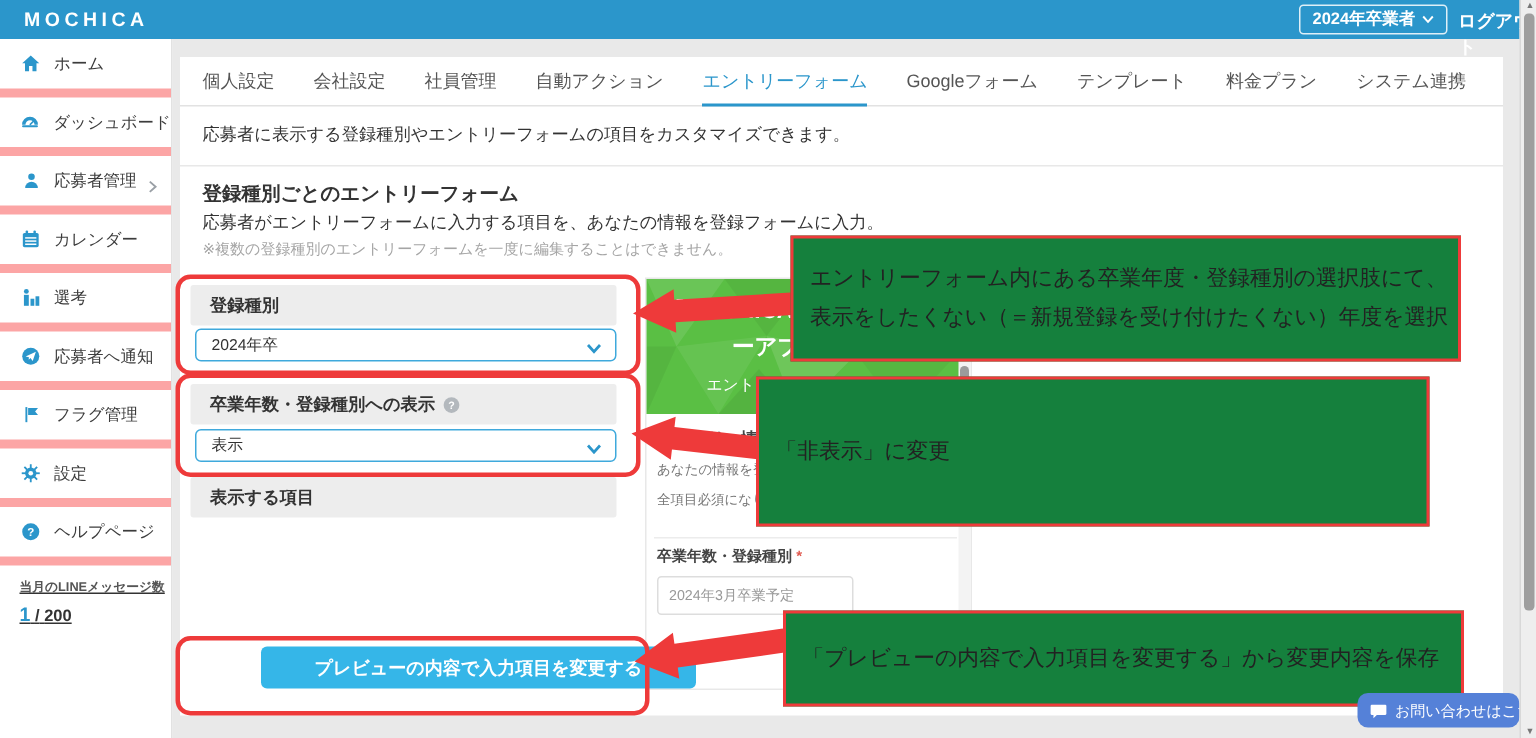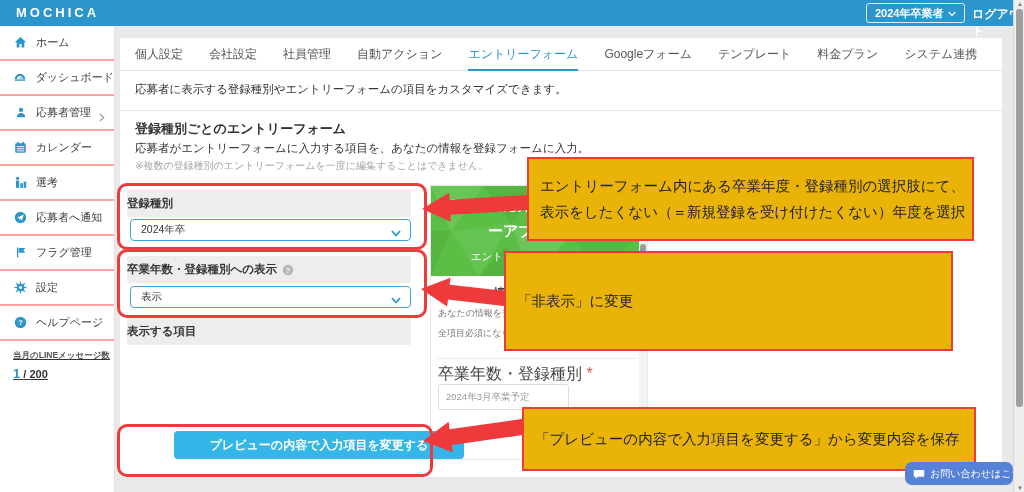--- a/index.html
+++ b/index.html
@@ -8,21 +8,21 @@
   
   .header{position:absolute;left:0;top:0;width:1024px;height:26px;background:#2b96cb;z-index:10;}
   .logo{position:absolute;left:16px;top:5px;color:#fff;font-size:13px;font-weight:bold;letter-spacing:3px;}
   .year-btn{position:absolute;left:866px;top:3px;height:18px;line-height:18px;padding:0 8px;
             border:1px solid rgba(255,255,255,.85);border-radius:3px;color:#fff;font-size:11px;font-weight:bold;
             display:flex;align-items:center;gap:5px;}
   .logout{position:absolute;left:972px;top:6px;color:#fff;font-size:12px;font-weight:bold;}
   
   .sidebar{position:absolute;left:0;top:26px;width:114px;height:466px;background:#fff;border-right:1px solid #e2e2e2;z-index:5;}
   .side-item{position:relative;height:33px;display:flex;align-items:center;gap:8px;padding-left:13px;
-             border-bottom:2px solid #fca5a5;cursor:pointer;}
+             border-bottom:6px solid #fca5a5;cursor:pointer;}
   .side-icon{width:15px;height:15px;display:flex;align-items:center;justify-content:center;color:#2b96cb;}
   .side-icon svg{display:block;}
   .side-label{font-size:11px;color:#3c3c3c;white-space:nowrap;}
   .side-chev{position:absolute;right:9px;top:12px;}
   .line-counter{padding:9px 0 0 13px;text-decoration:underline;}
   .lc-label{font-size:8.5px;font-weight:bold;color:#555;}
   .lc-row{margin-top:4px;font-size:11px;color:#333;font-weight:bold;}
   .lc-cur{color:#2b96cb;font-size:13px;}
   
   .card{position:absolute;left:120px;top:38px;width:882px;height:439px;background:#fff;z-index:1;}
@@ -30,21 +30,21 @@
             display:flex;align-items:center;gap:26px;padding-left:15px;box-sizing:border-box;}
   .tab{font-size:12px;color:#555;height:33px;line-height:33px;cursor:pointer;white-space:nowrap;}
   .tab.active{color:#2b96cb;border-bottom:2px solid #2b96cb;box-sizing:border-box;}
   .intro{position:absolute;left:15px;top:44px;font-size:11.5px;color:#333;}
   .card-divider{position:absolute;left:0;top:72px;width:882px;height:1px;background:#e8e8e8;}
   .sec-title{position:absolute;left:15px;top:82px;font-size:13px;font-weight:bold;color:#333;}
   .sec-desc{position:absolute;left:15px;top:103px;font-size:11.5px;color:#333;}
   .sec-note{position:absolute;left:15px;top:121px;font-size:10px;color:#a5a5a5;}
   
   .gray-bar{position:absolute;left:127px;width:284px;height:27px;background:#ededed;border-radius:2px;
-            display:flex;align-items:center;gap:5px;box-sizing:border-box;
+            display:flex;align-items:center;gap:5px;padding-left:13px;box-sizing:border-box;
             font-size:11.5px;font-weight:600;color:#333;z-index:3;}
   .bar1{top:190px;} .bar2{top:256px;} .bar3{top:318px;}
   .select{position:absolute;left:130px;width:281px;height:22px;border:1px solid #3fa9dc;border-radius:4px;
           background:#fff;display:flex;align-items:center;font-size:10.5px;color:#333;
           padding-left:10px;box-sizing:border-box;z-index:3;cursor:pointer;}
   .sel1{top:219px;} .sel2{top:286px;}
   .sel-chev{position:absolute;right:9px;top:7px;}
   .submit-btn{position:absolute;left:130px;top:431px;width:290px;height:28px;background:#35b6e8;border:none;
               border-radius:4px;color:#fff;font-size:12px;font-weight:bold;z-index:3;cursor:pointer;
               font-family:inherit;margin-left:44px;}
@@ -53,34 +53,34 @@
            border:1px solid #e8e8e8;box-sizing:border-box;z-index:2;}
   .banner{position:absolute;left:0;top:0;width:209px;height:90px;background:#5abf44;overflow:hidden;}
   .banner svg.tri{position:absolute;left:0;top:0;}
   .b1{position:absolute;left:11px;top:12px;font-size:15px;font-weight:bold;color:#fff;white-space:nowrap;}
   .b2{position:absolute;left:57px;top:36px;font-size:15px;font-weight:bold;color:#fff;white-space:nowrap;}
   .b3{position:absolute;left:40px;top:64px;font-size:10.5px;color:#fff;white-space:nowrap;}
   .p-title{position:absolute;left:7px;top:99px;font-size:11px;font-weight:bold;color:#444;white-space:nowrap;}
   .p-t1{position:absolute;left:7px;top:121px;font-size:9px;color:#777;white-space:nowrap;}
   .p-t2{position:absolute;left:7px;top:141px;font-size:9px;color:#777;white-space:nowrap;}
   .p-div{position:absolute;left:5px;top:172px;width:202px;height:1px;background:#ececec;}
-  .p-label{position:absolute;left:7px;top:178px;font-size:16px;font-weight:normal;color:#444;white-space:nowrap;}
+  .p-label{position:absolute;left:7px;top:178px;font-size:10px;font-weight:bold;color:#444;white-space:nowrap;}
   .p-req{color:#e0594f;}
   .p-input{position:absolute;left:7px;top:198px;width:131px;height:26px;border:1px solid #ddd;border-radius:3px;
            box-sizing:border-box;display:flex;align-items:center;padding-left:7px;font-size:9.5px;color:#999;
            background:#fff;white-space:nowrap;overflow:hidden;}
   .p-sb-track{position:absolute;right:0;top:0;width:8px;height:273px;background:#f3f3f3;}
   .p-sb-thumb{position:absolute;right:1px;top:58px;width:6px;height:104px;background:#9b9b9b;border-radius:3px;}
   
   .red-rect{position:absolute;border:3px solid #ee3a3a;border-radius:10px;z-index:40;pointer-events:none;}
   .rr1{left:117px;top:183px;width:304px;height:61px;}
   .rr2{left:117px;top:249px;width:304px;height:63px;}
   .rr3{left:117px;top:424px;width:310px;height:47px;}
   .arrows{position:absolute;left:0;top:0;width:1024px;height:492px;z-index:50;pointer-events:none;}
-  .ann-box{position:absolute;background:#eab308;border:2px solid #ee3a3a;box-sizing:border-box;z-index:60;
+  .ann-box{position:absolute;background:#15803d;border:2px solid #ee3a3a;box-sizing:border-box;z-index:60;
            display:flex;flex-direction:column;justify-content:center;padding-left:11px;color:#222;}
   .ab1{left:527px;top:157px;width:447px;height:84px;}
   .ab2{left:504px;top:251px;width:449px;height:100px;}
   .ab3{left:522px;top:407px;width:454px;height:64px;}
   .ann-line{font-size:14.5px;line-height:26px;white-space:nowrap;}
   
   .chat-btn{position:absolute;left:905px;top:462px;width:108px;height:23px;background:#5581d8;border-radius:7px;
             display:flex;align-items:center;gap:5px;padding-left:8px;box-sizing:border-box;z-index:70;cursor:pointer;}
   .chat-label{color:#fff;font-size:10px;white-space:nowrap;}
   .v-scroll{position:absolute;left:1013px;top:0;width:11px;height:492px;background:#eeeeee;border-left:1px solid #d8d8d8;

